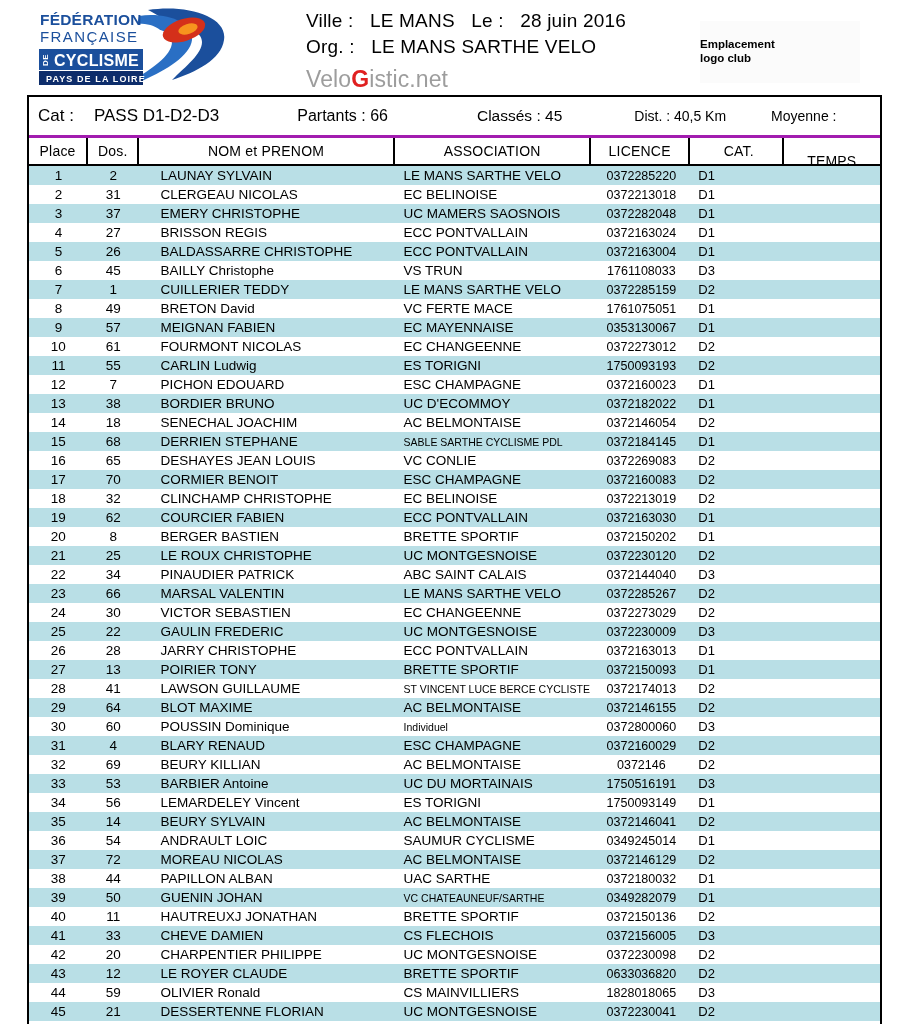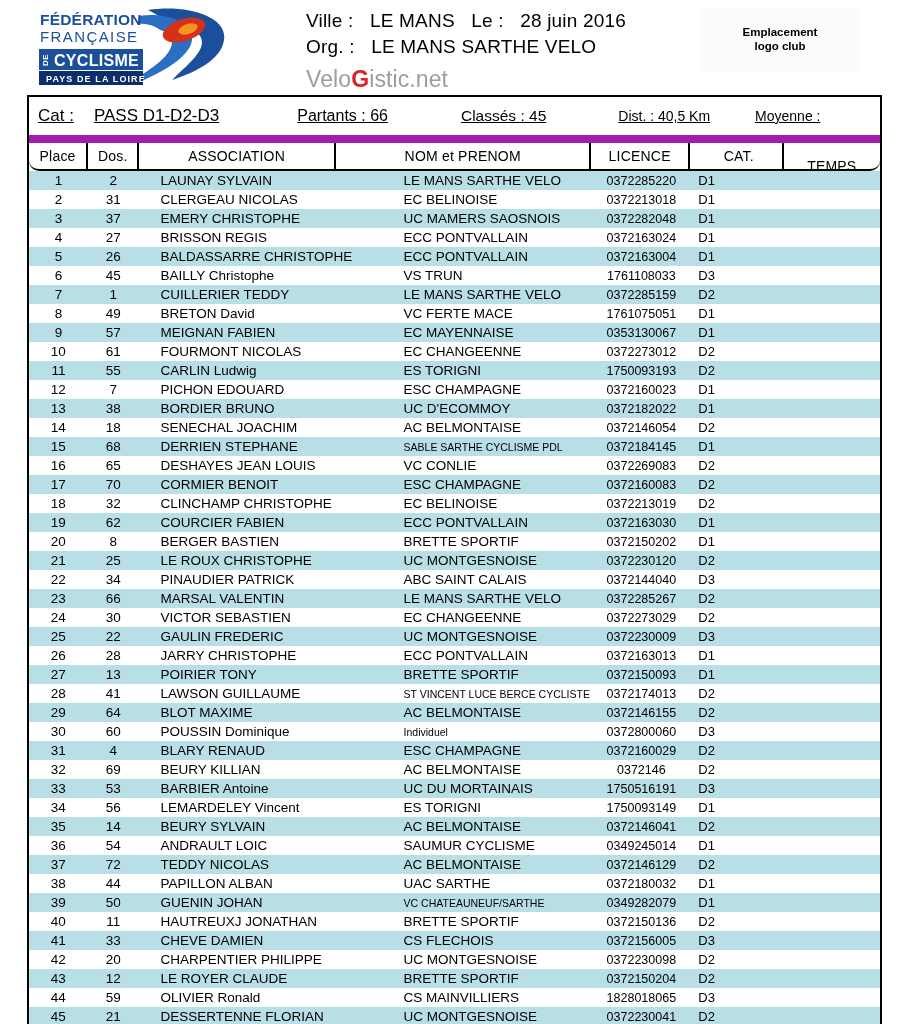--- a/index.html
+++ b/index.html
@@ -54,25 +54,24 @@
     font-size: 23px;
     color: #9d9d9d;
     letter-spacing: .1px;
   }
   #velogistic .g-red { color: #e02020; font-weight: bold; }
 
   
   #club-logo-slot {
     position: absolute;
     left: 700px;
-    top: 9px;
+    top: 21px;
     width: 160px;
     height: 62px;
     background: #fbfbfb;
-    text-align: center;
   }
   #club-logo-slot .cl-line {
     font-size: 11.5px;
     font-weight: bold;
     line-height: 14px;
   }
   #club-logo-slot .cl-line:first-child { padding-top: 16px; }
 
   
   #sheet {
@@ -81,42 +80,40 @@
     top: 95px;
     width: 855px;
     border: 2px solid #000;
     box-sizing: border-box;
     background: #fff;
   }
 
   
   #cat-bar {
     height: 38px;
-    border-bottom: 8px solid #a21caf;
+    border-bottom: 3px solid #a21caf;
     display: flex;
     align-items: center;
     white-space: nowrap;
     font-size: 17px;
-    text-decoration: underline;
   }
   #cat-bar .seg { display: flex; align-items: baseline; }
   .cb-cat-label { padding-left: 9px; }
   .cb-cat-val   { padding-left: 20px; }
   .cb-part      { padding-left: 78px; font-size: 16px; }
-  .cb-class     { padding-left: 73px; font-size: 15.5px; }
+  .cb-class     { padding-left: 73px; font-size: 15.5px; margin-left: 16px; }
   .cb-dist      { padding-left: 72px; font-size: 14px; }
   .cb-moy       { padding-left: 45px; font-size: 14px; }
 
   
   #col-head {
     height: 26px;
     border-bottom: 2px solid #000;
     display: flex;
     font-size: 14px;
-    border-radius: 10px;
   }
   #col-head .ch {
     display: flex;
     align-items: center;
     justify-content: center;
     box-sizing: border-box;
     border-right: 2px solid #000;
     letter-spacing: .2px;
   }
   #col-head .ch:last-child { border-right: none; }
@@ -216,22 +213,22 @@
     <span class="seg cb-cat-val">PASS D1-D2-D3</span>
     <span class="seg cb-part">Partants : 66</span>
     <span class="seg cb-class">Classés : 45</span>
     <span class="seg cb-dist">Dist. : 40,5 Km</span>
     <span class="seg cb-moy">Moyenne :</span>
   </div>
 
   <div id="col-head">
     <div class="ch c-place">Place</div>
     <div class="ch c-dos">Dos.</div>
+    <div class="ch c-nom">NOM et PRENOM</div>
     <div class="ch c-asso">ASSOCIATION</div>
-    <div class="ch c-nom">NOM et PRENOM</div>
     <div class="ch c-licence">LICENCE</div>
     <div class="ch c-cat">CAT.</div>
     <div class="ch c-temps">TEMPS</div>
   </div>
 
   <div id="rows">
       <div class="row stripe">
         <div class="cell place c-place">1</div>
         <div class="cell dos c-dos">2</div>
         <div class="cell nom c-nom">LAUNAY   SYLVAIN</div>
@@ -551,21 +548,21 @@
         <div class="cell dos c-dos">54</div>
         <div class="cell nom c-nom">ANDRAULT  LOIC</div>
         <div class="cell asso c-asso">SAUMUR CYCLISME</div>
         <div class="cell licence c-licence">0349245014</div>
         <div class="cell cat c-cat">D1</div>
         <div class="cell temps c-temps"></div>
       </div>
       <div class="row stripe">
         <div class="cell place c-place">37</div>
         <div class="cell dos c-dos">72</div>
-        <div class="cell nom c-nom">TEDDY  NICOLAS</div>
+        <div class="cell nom c-nom">MOREAU  NICOLAS</div>
         <div class="cell asso c-asso">AC BELMONTAISE</div>
         <div class="cell licence c-licence">0372146129</div>
         <div class="cell cat c-cat">D2</div>
         <div class="cell temps c-temps"></div>
       </div>
       <div class="row">
         <div class="cell place c-place">38</div>
         <div class="cell dos c-dos">44</div>
         <div class="cell nom c-nom">PAPILLON  ALBAN</div>
         <div class="cell asso c-asso">UAC SARTHE</div>
@@ -607,21 +604,21 @@
         <div class="cell asso c-asso">UC MONTGESNOISE</div>
         <div class="cell licence c-licence">0372230098</div>
         <div class="cell cat c-cat">D2</div>
         <div class="cell temps c-temps"></div>
       </div>
       <div class="row stripe">
         <div class="cell place c-place">43</div>
         <div class="cell dos c-dos">12</div>
         <div class="cell nom c-nom">LE ROYER  CLAUDE</div>
         <div class="cell asso c-asso">BRETTE SPORTIF</div>
-        <div class="cell licence c-licence">0372150204</div>
+        <div class="cell licence c-licence">0633036820</div>
         <div class="cell cat c-cat">D2</div>
         <div class="cell temps c-temps"></div>
       </div>
       <div class="row">
         <div class="cell place c-place">44</div>
         <div class="cell dos c-dos">59</div>
         <div class="cell nom c-nom">OLIVIER  Ronald</div>
         <div class="cell asso c-asso">CS MAINVILLIERS</div>
         <div class="cell licence c-licence">1828018065</div>
         <div class="cell cat c-cat">D3</div>

